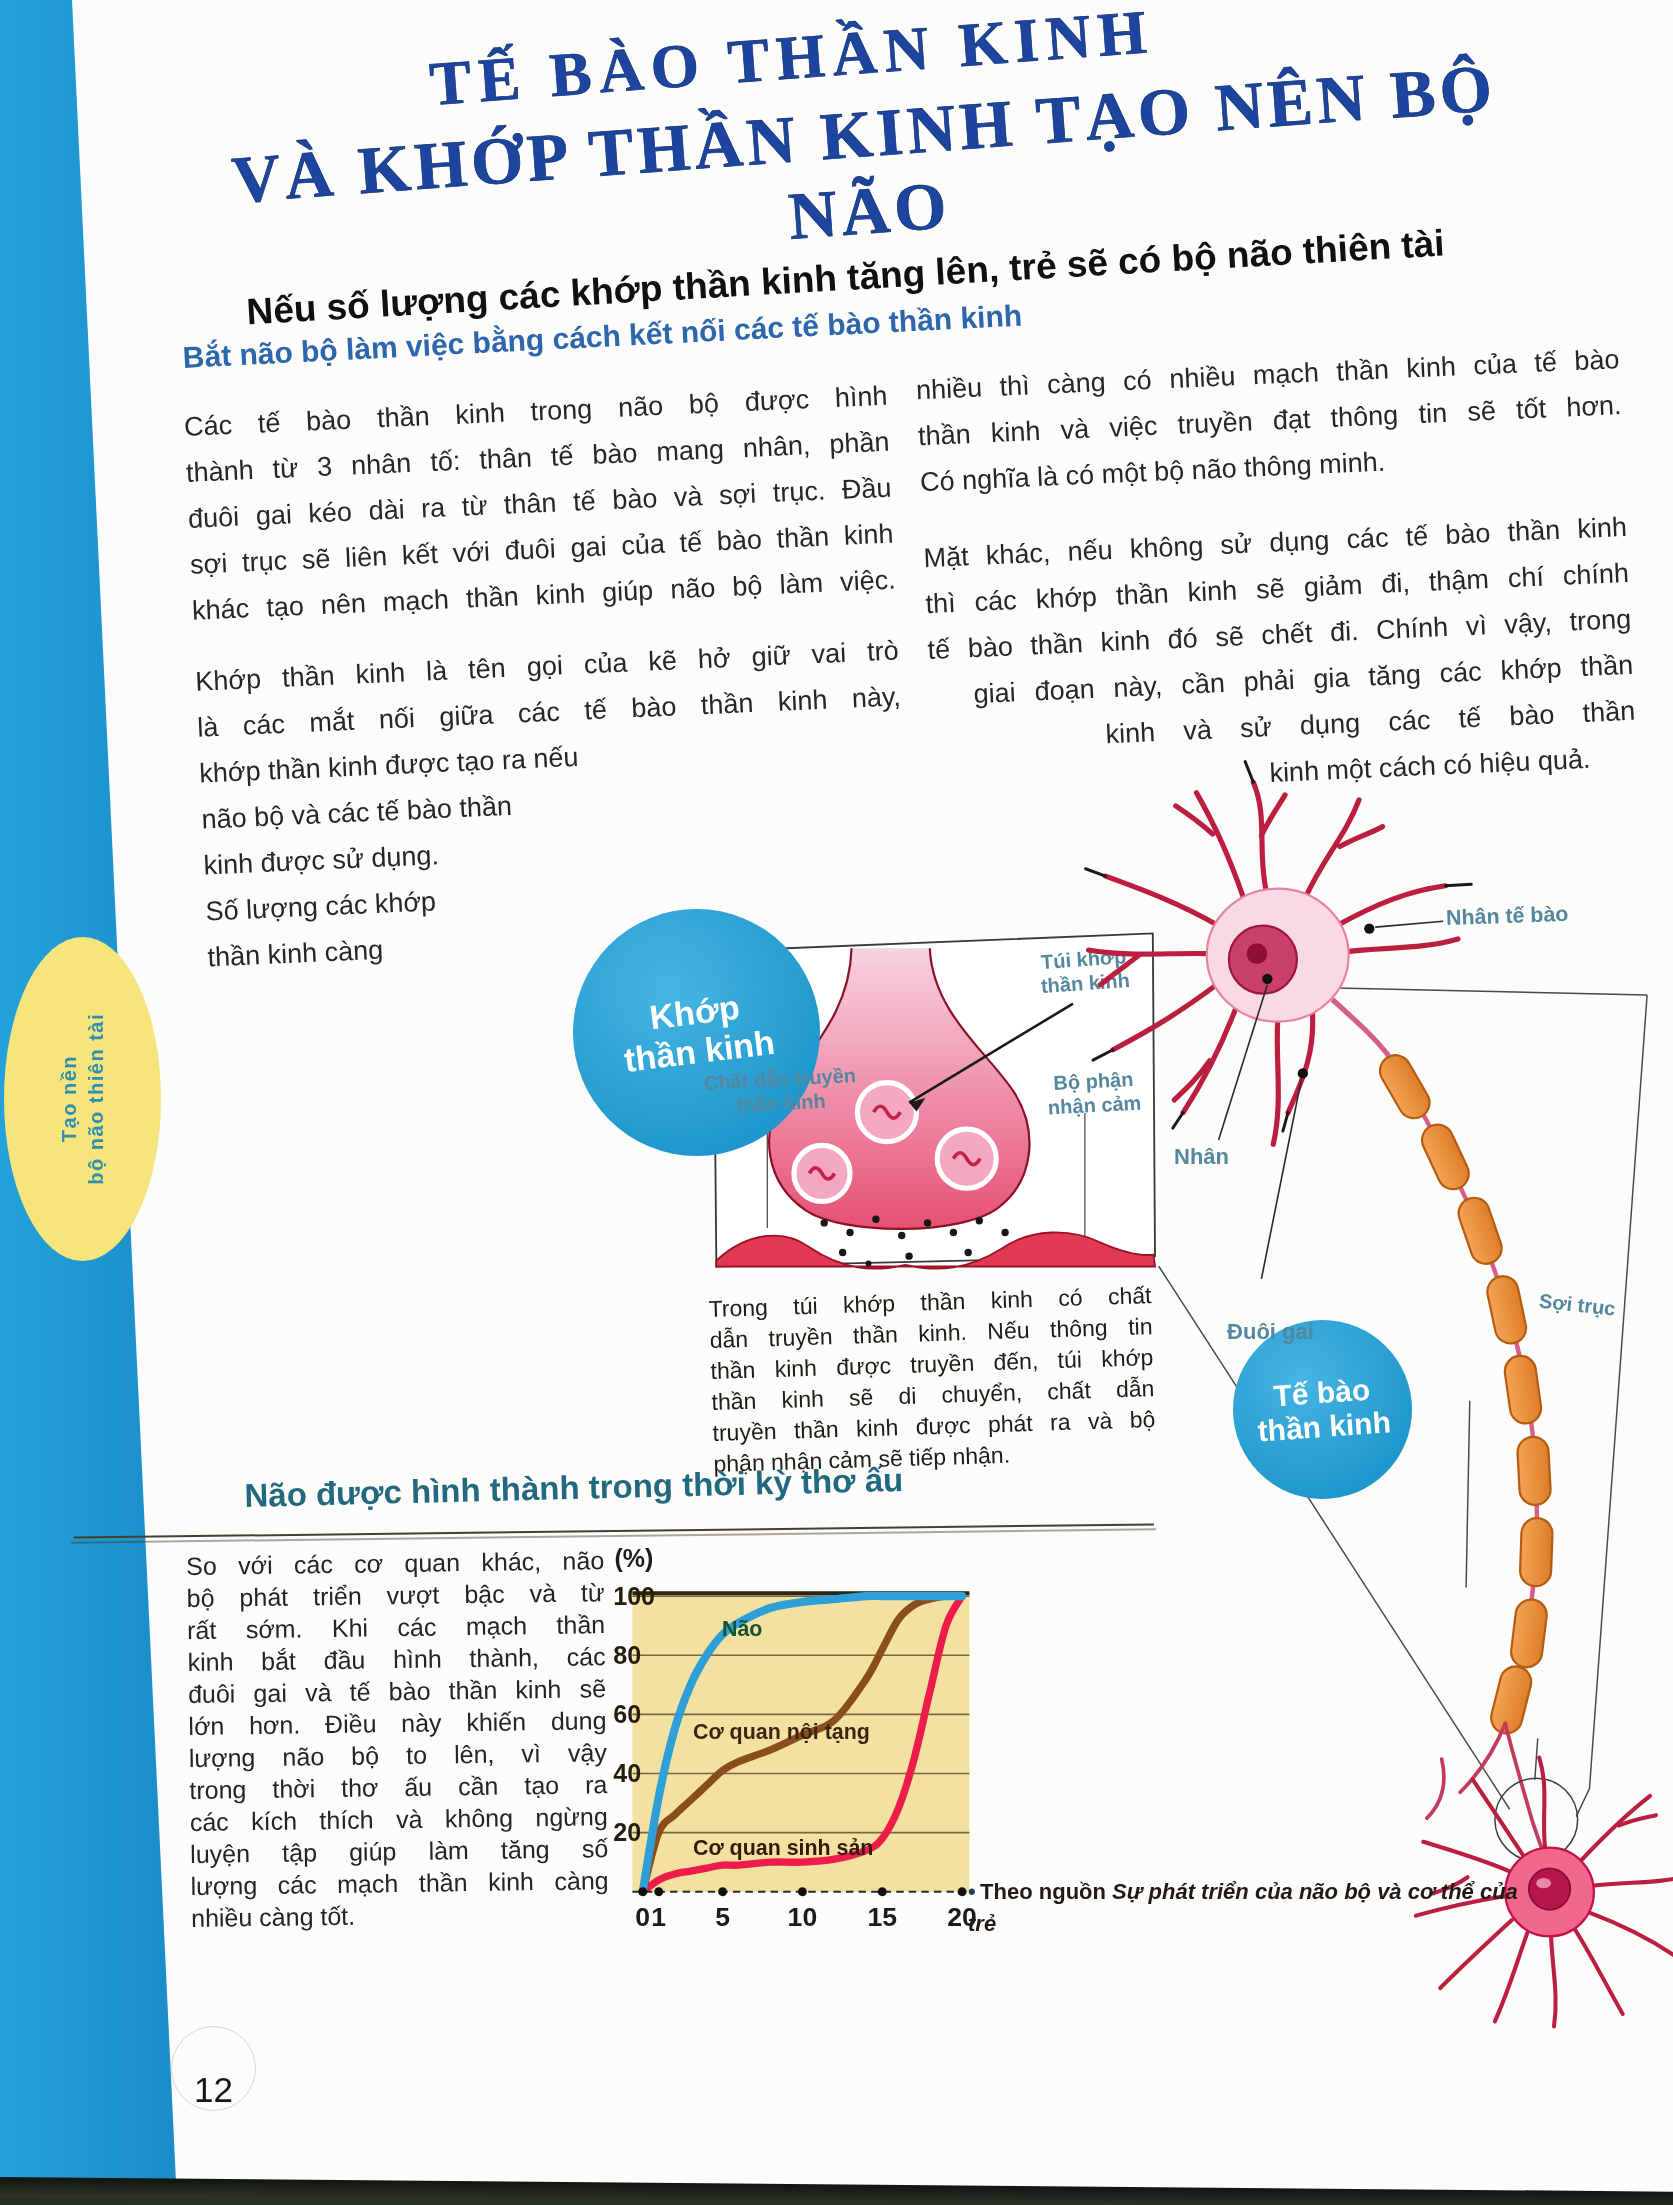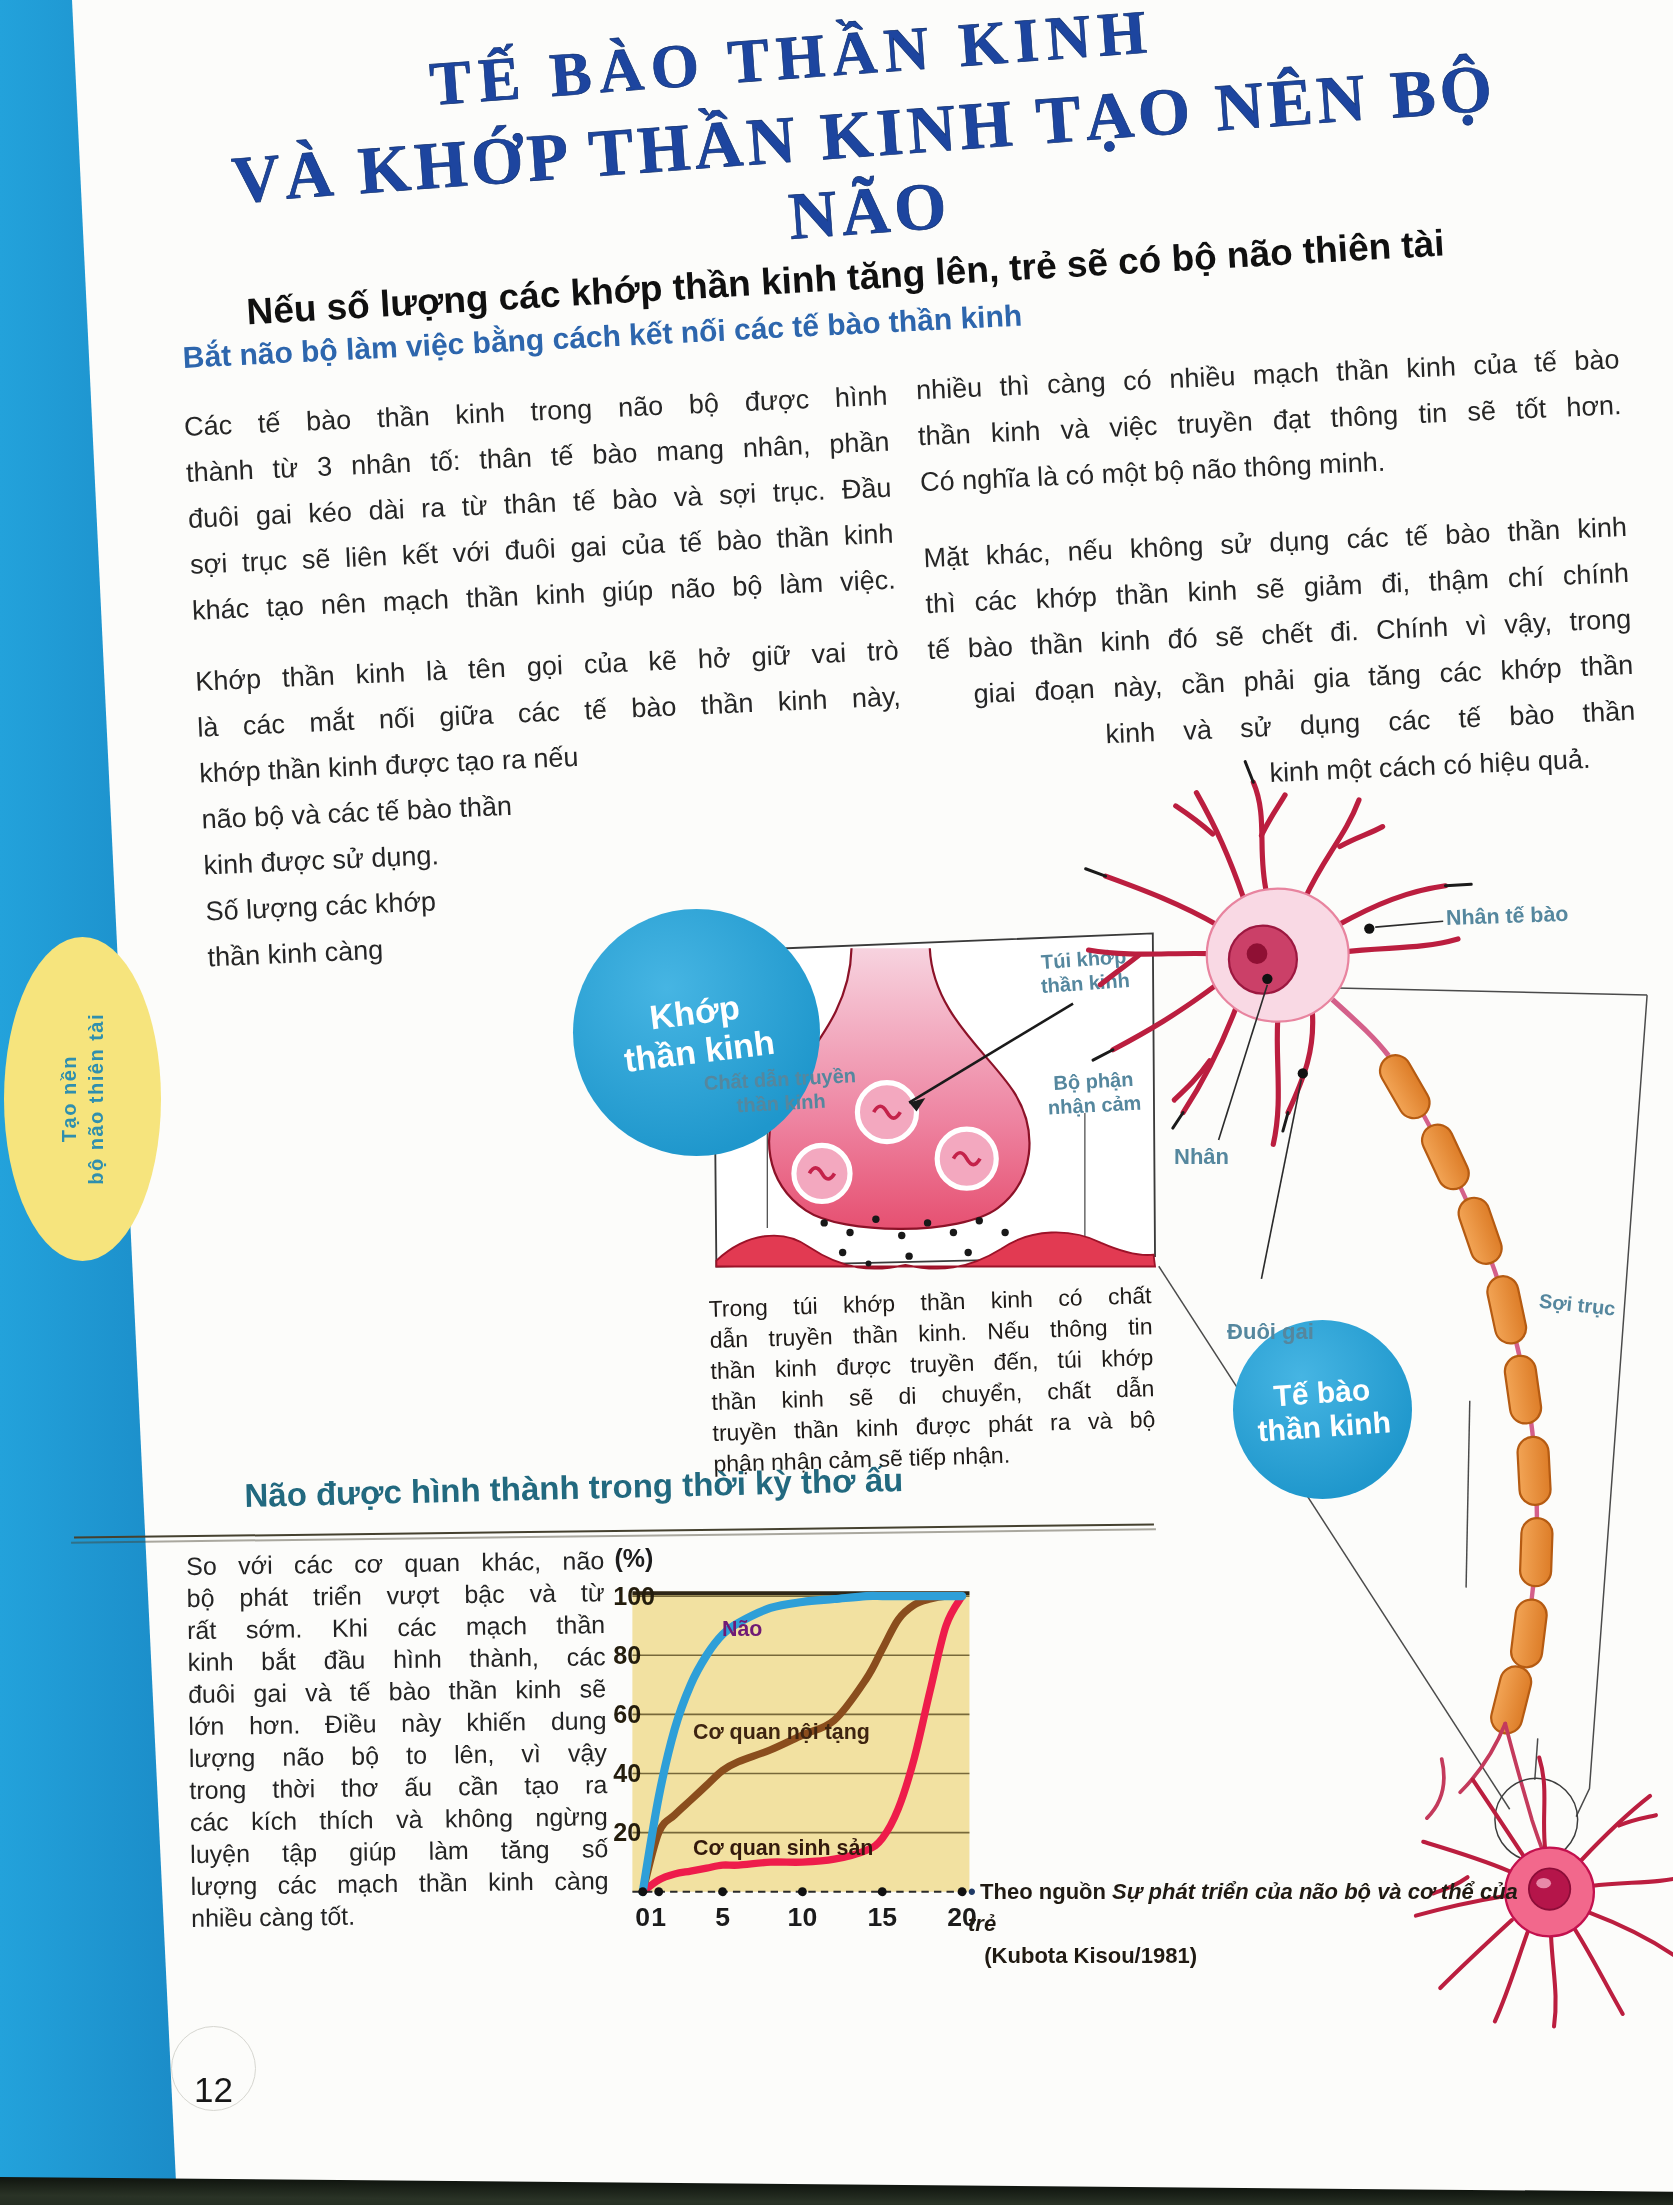--- a/index.html
+++ b/index.html
@@ -74,21 +74,21 @@
   .rule2{left:71px;top:1535px;width:1085px;height:1.5px;background:#45412f;opacity:.45;transform:rotate(-0.7deg);}
   .s2body{left:186px;top:1550px;width:418px;transform:rotate(-0.8deg);transform-origin:0 0;
           font-size:25px;color:#242424;}
   .s2body .line{height:32px;line-height:32px;text-align:justify;text-align-last:justify;}
   .s2body .line:last-child{text-align-last:left;}
 
   
   .chart-wrap{left:610px;top:1534px;width:370px;height:408px;}
   .pct{position:absolute;left:4.4px;top:10.3px;font-size:25px;font-weight:bold;color:#1c1c1c;}
   .chart-label{position:absolute;font-weight:bold;font-size:21.4px;}
-  .cl0{left:112px;top:83px;color:#701a75;}
+  .cl0{left:112px;top:83px;color:#14532d;}
   .cl1{left:83px;top:186px;color:#3e2410;text-align:center;}
   .cl2{left:83px;top:302px;color:#33190c;text-align:right;}
 
   
   .source{left:968px;top:1876px;width:584px;font-size:22px;font-weight:600;color:#201a12;line-height:1.45;}
   .source .bullet{color:#1f3a66;margin-right:4.4px;}
   .source i{font-style:italic;}
   .source .credit{display:block;margin-left:16.3px;}
 
   
@@ -379,21 +379,20 @@
         <text x="4" y="416" font-size="34" font-weight="bold" fill="#241d0d" font-family="Liberation Sans, sans-serif">20</text>
       </svg>
     <div class="pct">(%)</div>
     <div class="chart-label cl0">Não</div>
     <div class="chart-label cl1">Cơ quan nội tạng</div>
     <div class="chart-label cl2">Cơ quan sinh sản</div>
   </div>
 
   <div class="abs source">
     <span class="bullet">•</span><span>Theo nguồn </span><i>Sự phát triển của não bộ và cơ thể của trẻ</i>
-    <span class="credit">(Kubota Kisou/1981)</span>
   </div>
 
   <div class="abs pagenum-circle">
     <div class="pagenum">12</div>
   </div>
 
   <div class="abs bottom-bar"></div>
 </div>
 
 

